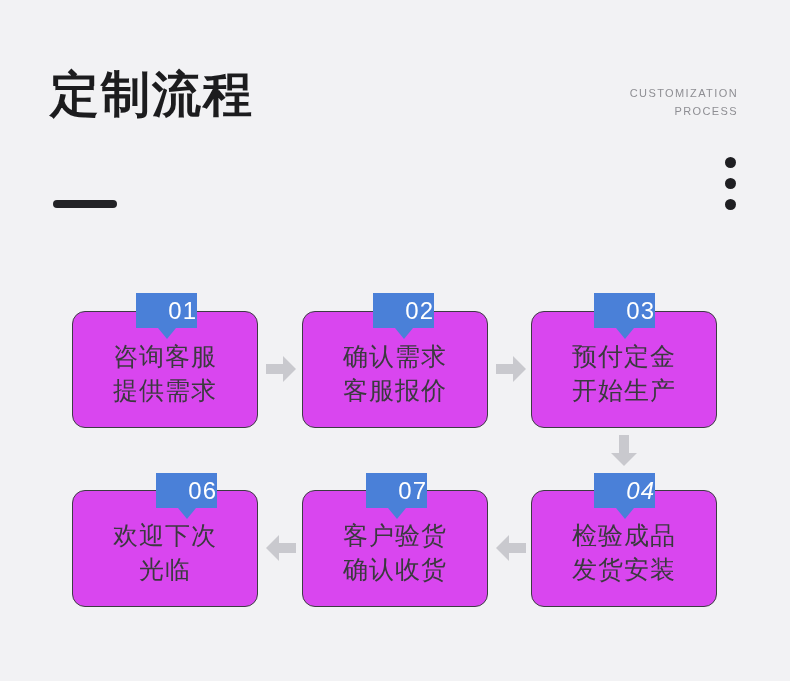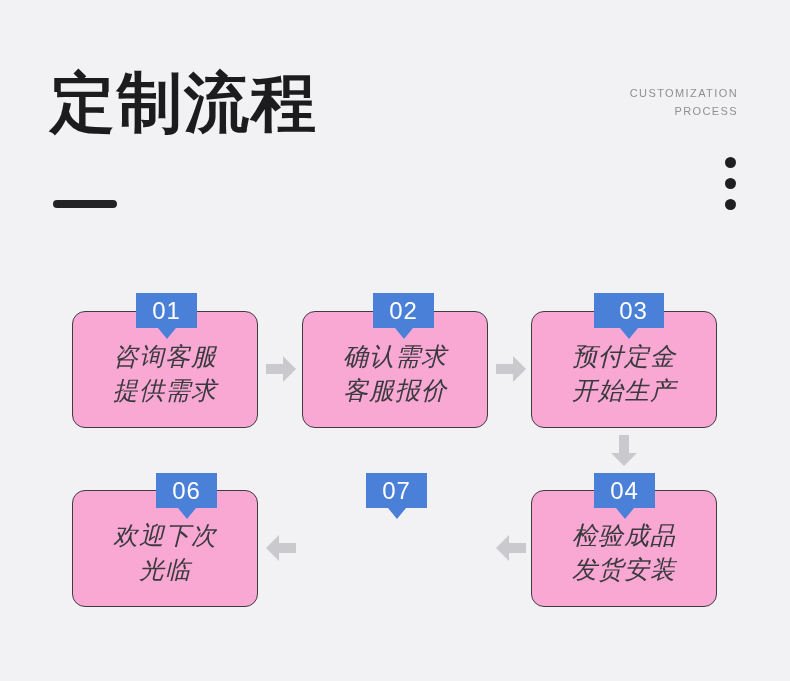--- a/index.html
+++ b/index.html
@@ -28,21 +28,21 @@
     position: absolute;
     left: 0;
     top: 0;
     width: 790px;
     height: 260px;
   }
   .page-title {
     position: absolute;
     left: 50px;
     top: 69px;
-    font-size: 65px;
+    font-size: 49px;
     line-height: 1.05;
     font-weight: 700;
     color: #1c1c1e;
     letter-spacing: 2px;
     white-space: nowrap;
   }
   .title-rule {
     position: absolute;
     left: 53px;
     top: 200px;
@@ -86,25 +86,24 @@
     left: 0;
     top: 0;
     width: 790px;
     height: 681px;
   }
 
   .card {
     position: absolute;
     width: 186px;
     height: 117px;
-    background: #f9a8d4;
+    background: #d946ef;
     border: 1.6px solid #3c3c42;
     border-radius: 13px;
     box-sizing: border-box;
-    font-style: italic;
   }
   .card-text {
     position: absolute;
     left: 0;
     right: 0;
     top: 50%;
     transform: translateY(-50%);
     padding-top: 7px;
     text-align: center;
     font-size: 25px;
@@ -117,21 +116,21 @@
 
   .badge {
     position: absolute;
     width: 61px;
     height: 35px;
     background: #4a80d8;
     z-index: 4;
   }
   .badge-num {
     display: block;
-    text-align: center;
+    text-align: right;
     font-size: 24px;
     line-height: 35px;
     color: #ffffff;
     letter-spacing: 1px;
     font-weight: 400;
   }
   .badge::after {
     content: "";
     position: absolute;
     left: 50%;
@@ -244,42 +243,46 @@
 
     <div class="arrow-h right" style="left:496px; top:356px;">
       <div class="shaft"></div>
       <div class="head"></div>
     </div>
 
     <div class="card" style="left:531px; top:311px;">
       <div class="card-text">预付定金
 开始生产</div>
     </div>
-    <div class="badge" style="left:594px; top:293px;padding-left:9px;">
+    <div class="badge" style="left:594px; top:293px;">
       <span class="badge-num">03</span>
     </div>
 
     <div class="arrow-v" style="left:611px; top:435px;">
       <div class="shaft"></div>
       <div class="head"></div>
     </div>
 
     <div class="card" style="left:531px; top:490px;">
       <div class="card-text">检验成品
 发货安装</div>
     </div>
-    <div class="badge" style="left:594px; top:473px;">
+    <div class="badge" style="left:594px; top:473px;font-style:italic;">
       <span class="badge-num">04</span>
     </div>
 
     <div class="arrow-h left" style="left:496px; top:535px;">
       <div class="shaft"></div>
       <div class="head"></div>
     </div>
 
+    <div class="card" style="left:302px; top:490px;">
+      <div class="card-text">客户验货
+确认收货</div>
+    </div>
     <div class="badge" style="left:366px; top:473px;">
       <span class="badge-num">07</span>
     </div>
 
     <div class="arrow-h left" style="left:266px; top:535px;">
       <div class="shaft"></div>
       <div class="head"></div>
     </div>
 
     <div class="card" style="left:72px; top:490px;">

